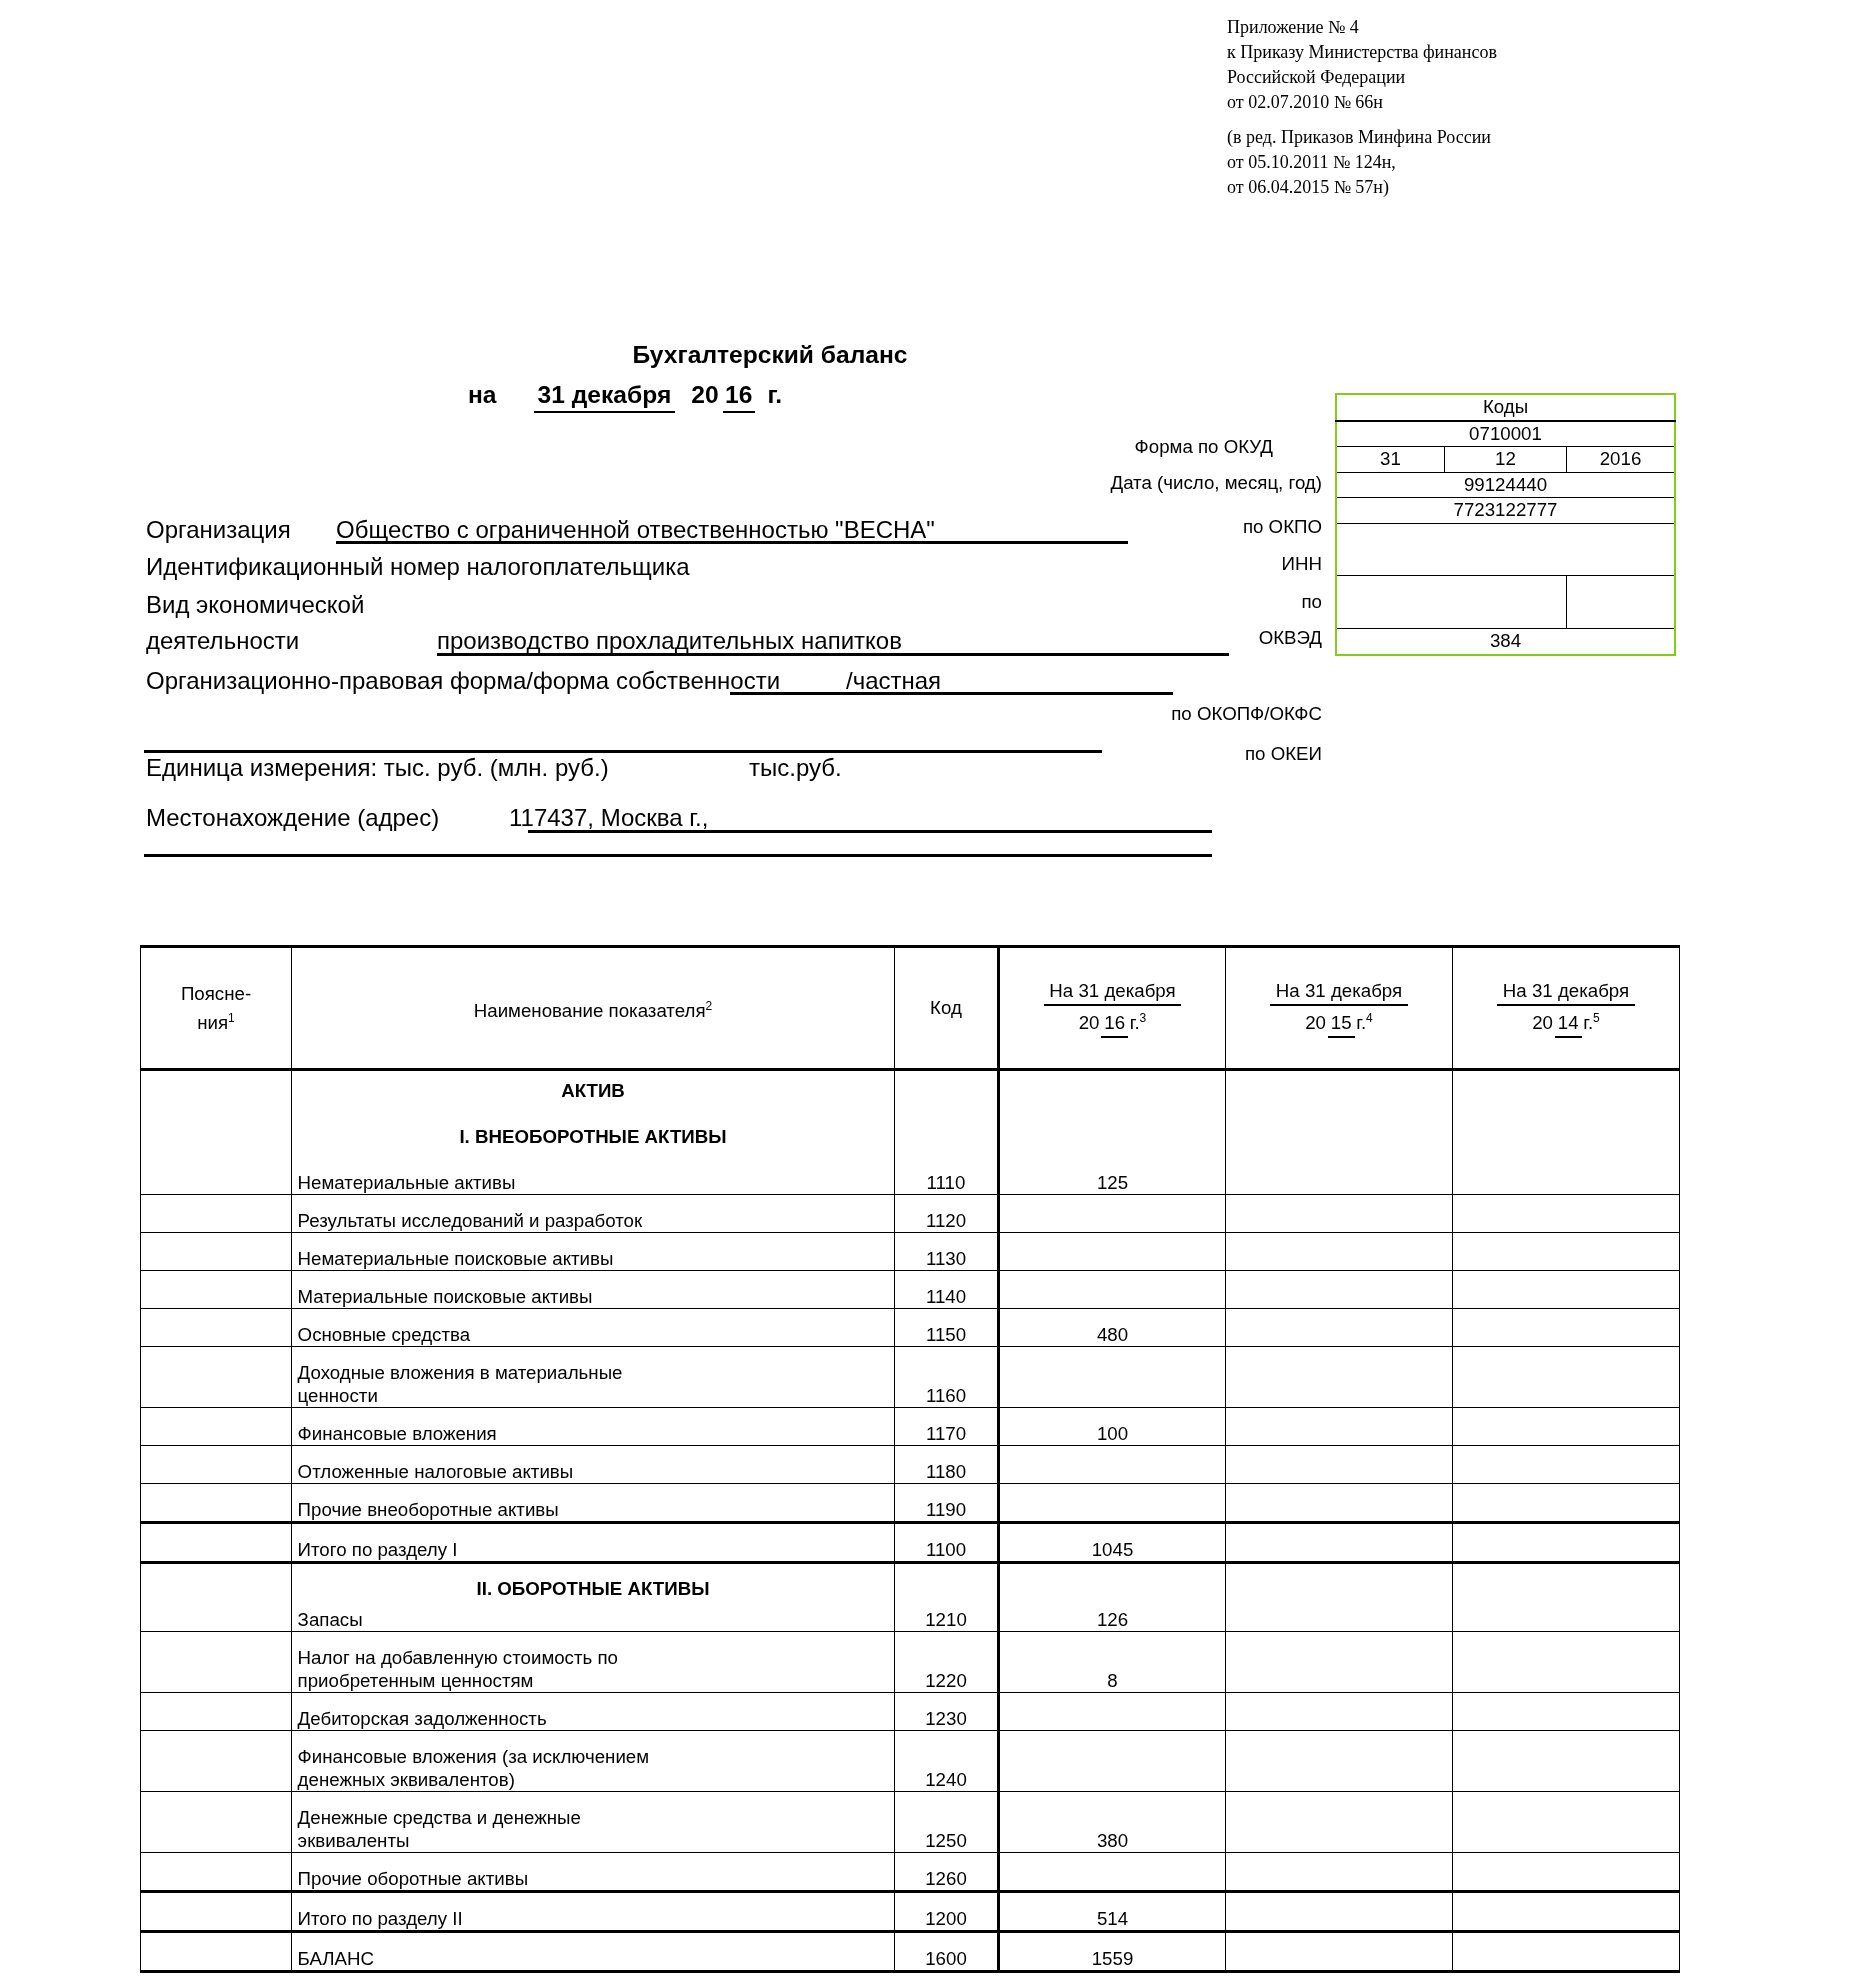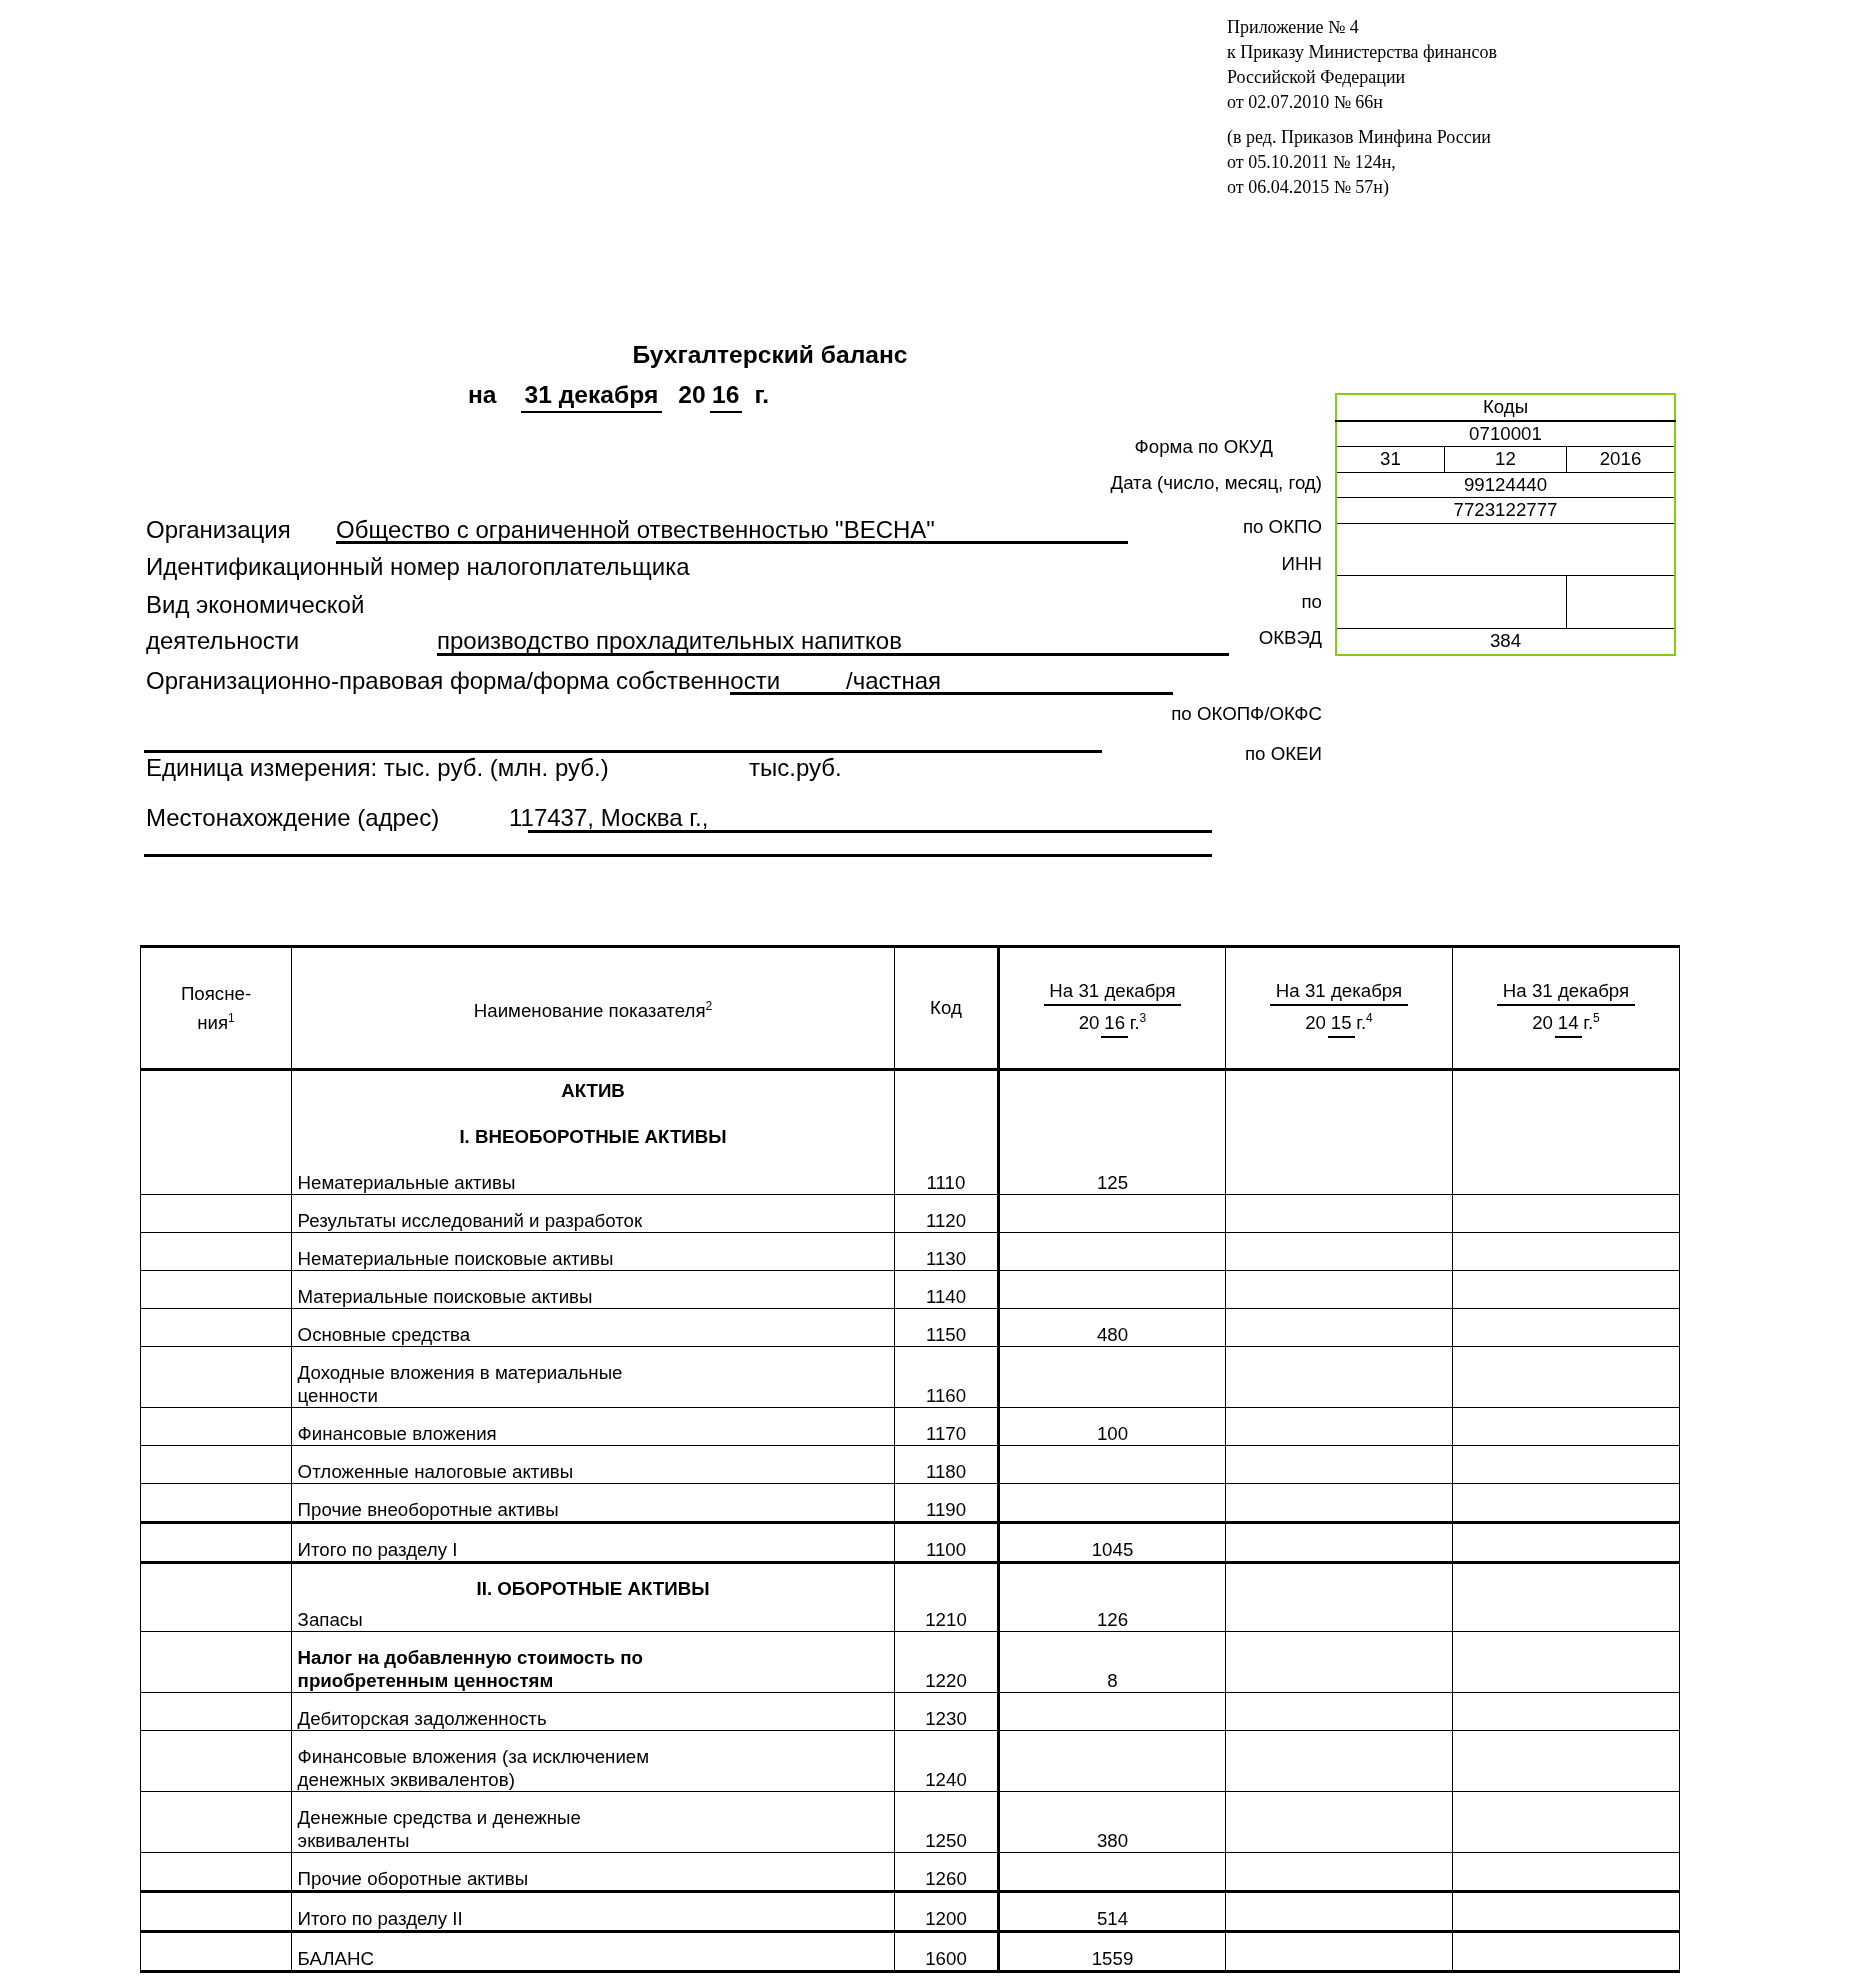--- a/index.html
+++ b/index.html
@@ -24,21 +24,21 @@
   .doc-title{
     position:absolute; left:532px; top:341px; width:476px;
     font-size:24.6px; font-weight:bold; letter-spacing:0px;
     text-align:center;
   }
   .title-line2{
     position:absolute; left:468px; top:381px; width:595px;
     font-size:24.6px; font-weight:bold;
     white-space:nowrap;
   }
-  .title-line2 .na{margin-right:24px;}
+  .title-line2 .na{margin-right:37px;}
   .title-line2 .dt{display:inline-block;border-bottom:2.8px solid #000;padding:0 4px 2.4px 4px;}
   .title-line2 .yr20{margin-left:16px;}
   .title-line2 .yy{display:inline-block;border-bottom:2.8px solid #000;padding:0 2.4px 2.4px 2.4px;margin-left:4px;}
   .title-line2 .gg{margin-left:12.7px;}
   .req-u{ 
     position:absolute; background:#000; height:2.8px;
   }
   .rlabel{position:absolute;font-size:24px;white-space:nowrap;}
 
   
@@ -321,21 +321,21 @@
         <div style="margin-top:8.7px;">Запасы</div>
       </td>
       <td class="c-code">1210</td>
       <td class="c-val heavy-l">126</td>
       <td class="c-val"></td>
       <td class="c-val"></td>
     </tr>
 
     <tr>
       <td></td>
-      <td style="height:60px;font-weight:bold;" class="twoline">
+      <td style="height:60px;" class="twoline">
         <div>Налог на добавленную стоимость по</div>
         <div>приобретенным ценностям</div>
       </td>
       <td class="c-code">1220</td>
       <td class="c-val heavy-l">8</td>
       <td class="c-val"></td>
       <td class="c-val"></td>
     </tr>
 
     <tr>

